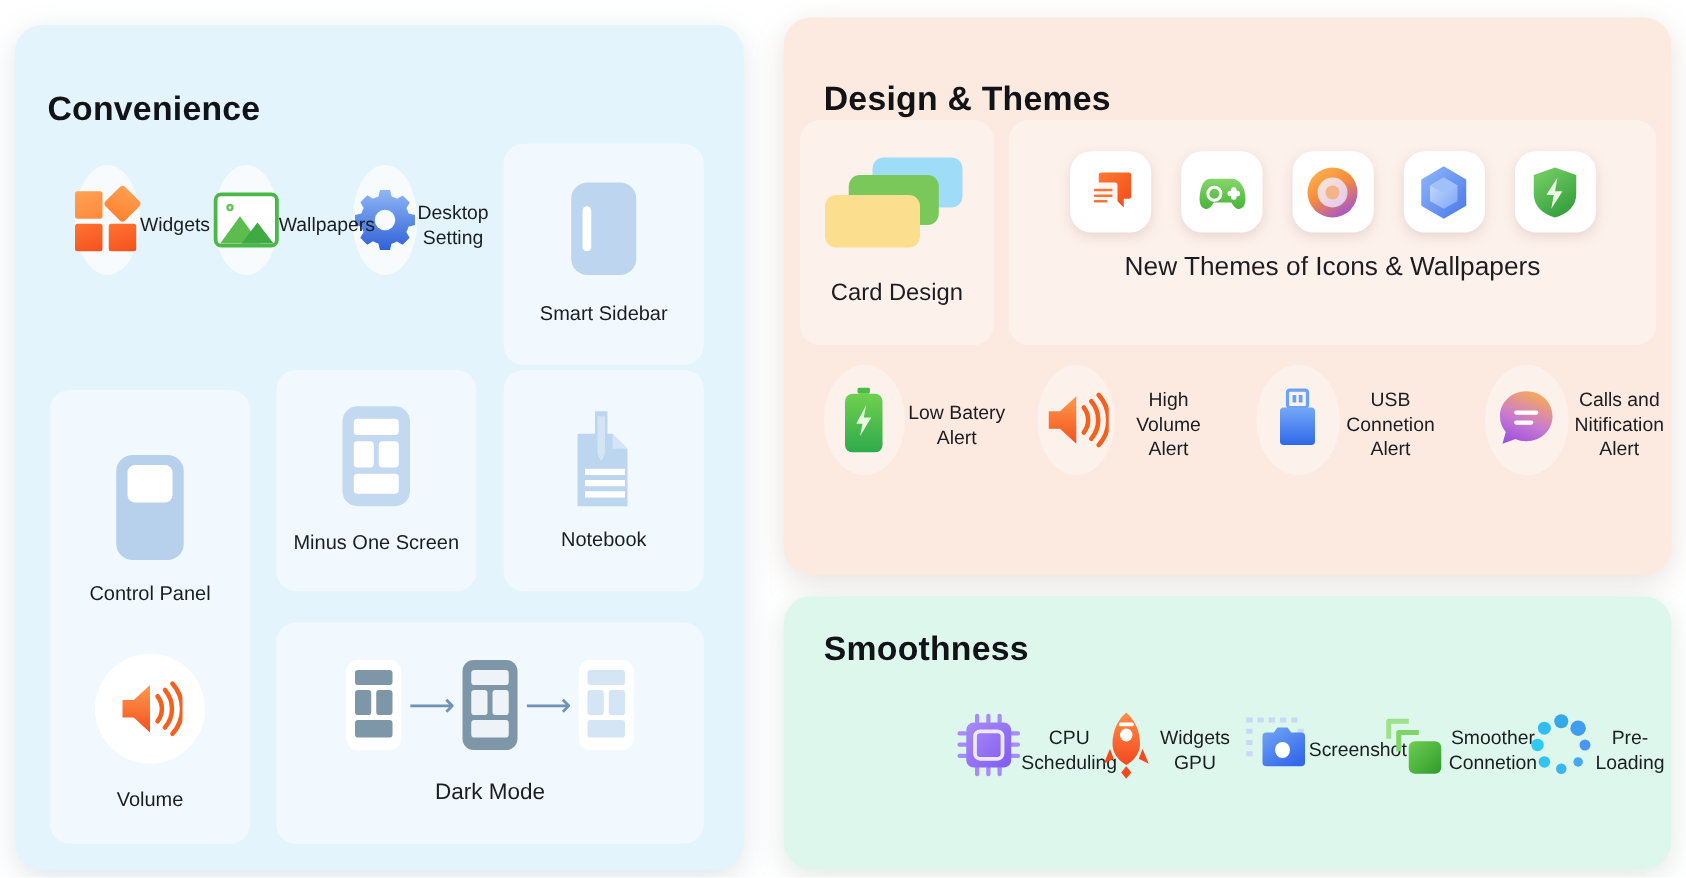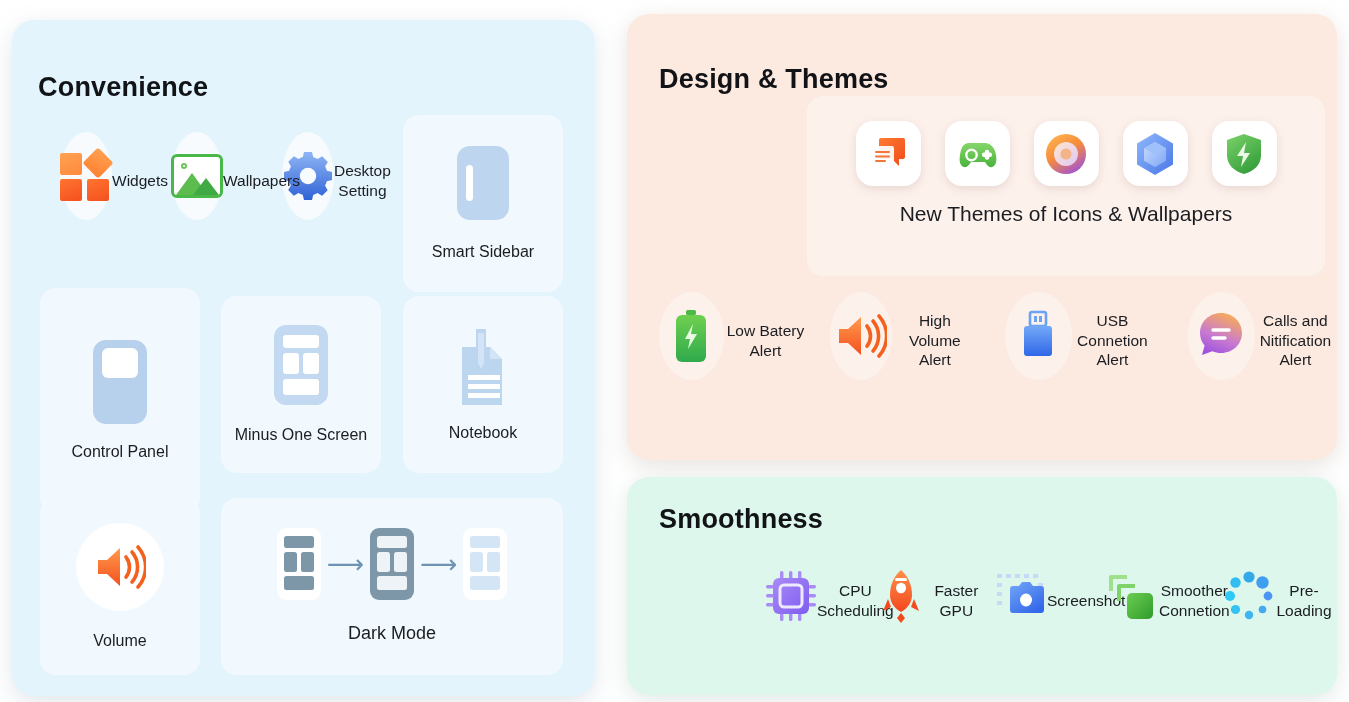--- a/index.html
+++ b/index.html
@@ -198,21 +198,21 @@
       <div class="label">Wallpapers</div>
     </div>
 
     <div class="tile" style="left:391px; top:95px; width:160px; height:177px;">
       <div class="ico-sidebar">
           <span class="bar"></span>
         </div>
       <div class="label" style="margin-top:22px;">Smart Sidebar</div>
     </div>
 
-    <div class="tile" style="left:28px; top:268px; width:160px; height:226px;justify-content:center;">
+    <div class="tile" style="left:28px; top:292px; width:160px; height:226px;justify-content:center;">
       <div class="ico-ctrl">
           <span class="screen"></span>
         </div>
       <div class="label" style="margin-top:18px;">Control Panel</div>
     </div>
 
     <div class="tile" style="left:209px; top:276px; width:160px; height:177px;">
       <div class="ico-minus">
         <i class="r1"></i>
           <i class="r2"></i>
@@ -280,20 +280,28 @@
             <i class="d"></i>
           </div>
       </div>
       <div class="label" style="margin-top:22px;">Dark Mode</div>
     </div>
   </div>
 
   <div class="panel" id="panel-design">
     <div class="panel-title">Design &amp; Themes</div>
 
+    <div class="subcard" style="left:13px; top:82px; width:155px; height:180px; display:flex; flex-direction:column; align-items:center; justify-content:center;">
+      <div class="ico-cards">
+        <i class="c-blue"></i>
+          <i class="c-green"></i>
+          <i class="c-yell"></i>
+      </div>
+      <div class="label" style="font-size:19px; color:#1b1d21; margin-top:22px;">Card Design</div>
+    </div>
 
     <div class="subcard" style="left:180px; top:82px; width:518px; height:180px;">
       <div style="display:flex; gap:24px; justify-content:center; padding-top:25px;">
 
         <div class="appicon">
           <svg width="40" height="40" viewBox="0 0 40 40">
             <defs>
                 <linearGradient id="mg" x1="0" y1="0" x2="1" y2="1">
               <stop offset="0" stop-color="#ff7a33"></stop>
                   <stop offset="1" stop-color="#ef4b18"></stop>
@@ -508,21 +516,21 @@
               </linearGradient>
             </defs>
           <path fill="url(#rk)" d="M21 1c7 6 11 15 11 25 0 7-4 13-11 17-7-4-11-10-11-17C10 16 14 7 21 1z"></path>
           <ellipse cx="21" cy="19" rx="5" ry="5.2" fill="#fff"></ellipse>
           <rect x="15" y="9" width="12" height="3" rx="1.5" fill="#fff"></rect>
           <path fill="#f4481e" d="M8 30L3 42l8-4z"></path>
             <path fill="#f4481e" d="M34 30l5 12-8-4z"></path>
           <path fill="#f4481e" d="M21 44l-4 5 4 5 4-5z"></path>
         </svg>
       </div>
-      <div class="label">Faster GPU</div>
+      <div class="label">Widgets GPU</div>
     </div>
 
     <div class="feature" style="left:368px; top:93px; width:110px;">
       <div class="smico">
         <svg width="52" height="48" viewBox="0 0 52 48">
           <defs>
               <linearGradient id="cm" x1="0" y1="0" x2="0.7" y2="1">
             <stop offset="0" stop-color="#74a8f7"></stop>
                 <stop offset="1" stop-color="#3468ea"></stop>
               </linearGradient>

